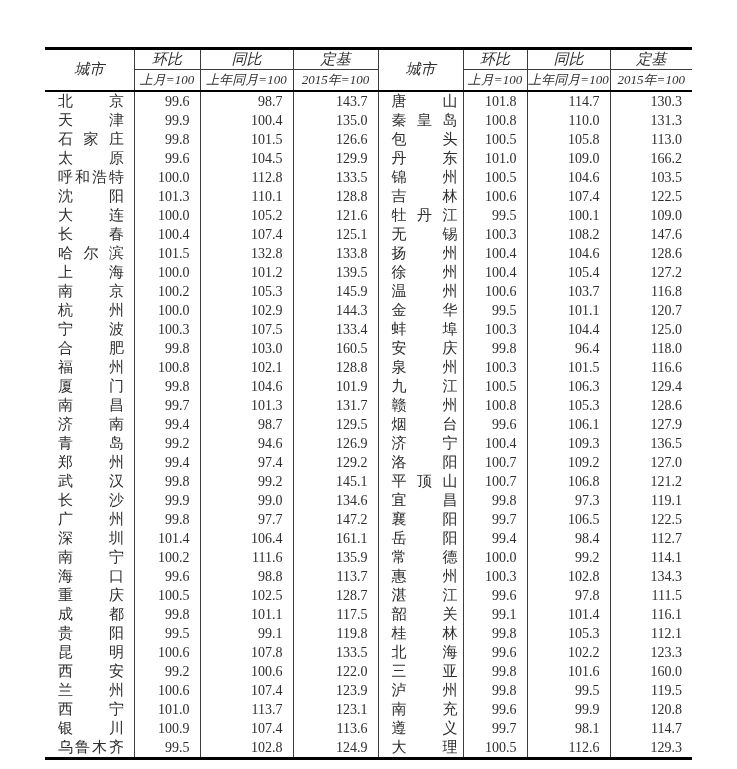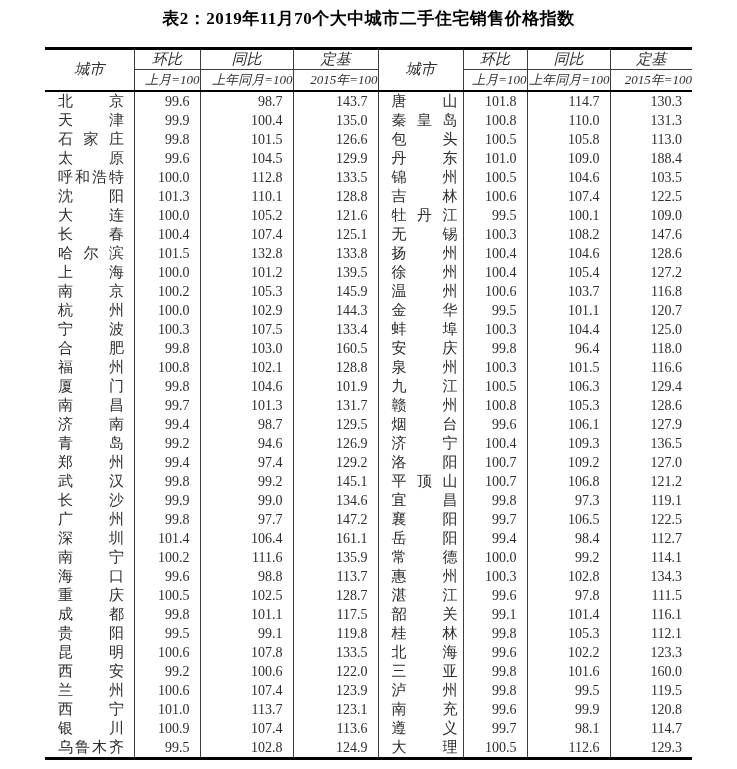--- a/index.html
+++ b/index.html
@@ -38,41 +38,40 @@
     padding: 0; margin: 0;
     font-weight: normal;
     color: var(--text);
     border-right: 1px solid var(--thin);
     white-space: nowrap;
     overflow: hidden;
   }
   table.idx th:last-child, table.idx td:last-child { border-right: none; }
 
   thead th { text-align: center; font-size: 15px; height: 20px; }
-  thead tr.sub th { font-size: 13px; height: 21px; text-align: right; }
+  thead tr.sub th { font-size: 13px; height: 21px; }
   thead tr.main th.measure { border-bottom: 1px solid var(--thin); }
   thead { border-bottom: 2px solid var(--thick); font-style: italic; }
 
   tbody td { height: 19px; font-size: 14px; line-height: 19px; }
   tbody td.city { text-align: left; padding-left: 13px; font-size: 15px; }
   tbody td.num { text-align: right; padding-right: 10px; }
 
   .city-name {
     display: inline-block;
     width: 66px;
     text-align: justify;
     text-align-last: justify;
   }
 </style>
 </head>
 <body>
 
 <div class="page">
 
-  <div class="doc-title">表2：2019年11月70个大中城市二手住宅销售价格指数</div>
 
   <table class="idx">
     <colgroup>
       <col style="width:89px">
         <col style="width:66px">
         <col style="width:93px">
         <col style="width:85px">
       <col style="width:85px">
         <col style="width:64px">
         <col style="width:83px">
@@ -130,21 +129,21 @@
           <td class="num">113.0</td>
         </tr>
         <tr>
           <td class="city"><span class="city-name">太原</span></td>
           <td class="num">99.6</td>
           <td class="num">104.5</td>
           <td class="num">129.9</td>
           <td class="city"><span class="city-name">丹东</span></td>
           <td class="num">101.0</td>
           <td class="num">109.0</td>
-          <td class="num">188.4</td>
+          <td class="num">166.2</td>
         </tr>
         <tr>
           <td class="city"><span class="city-name">呼和浩特</span></td>
           <td class="num">100.0</td>
           <td class="num">112.8</td>
           <td class="num">133.5</td>
           <td class="city"><span class="city-name">锦州</span></td>
           <td class="num">100.5</td>
           <td class="num">104.6</td>
           <td class="num">103.5</td>

